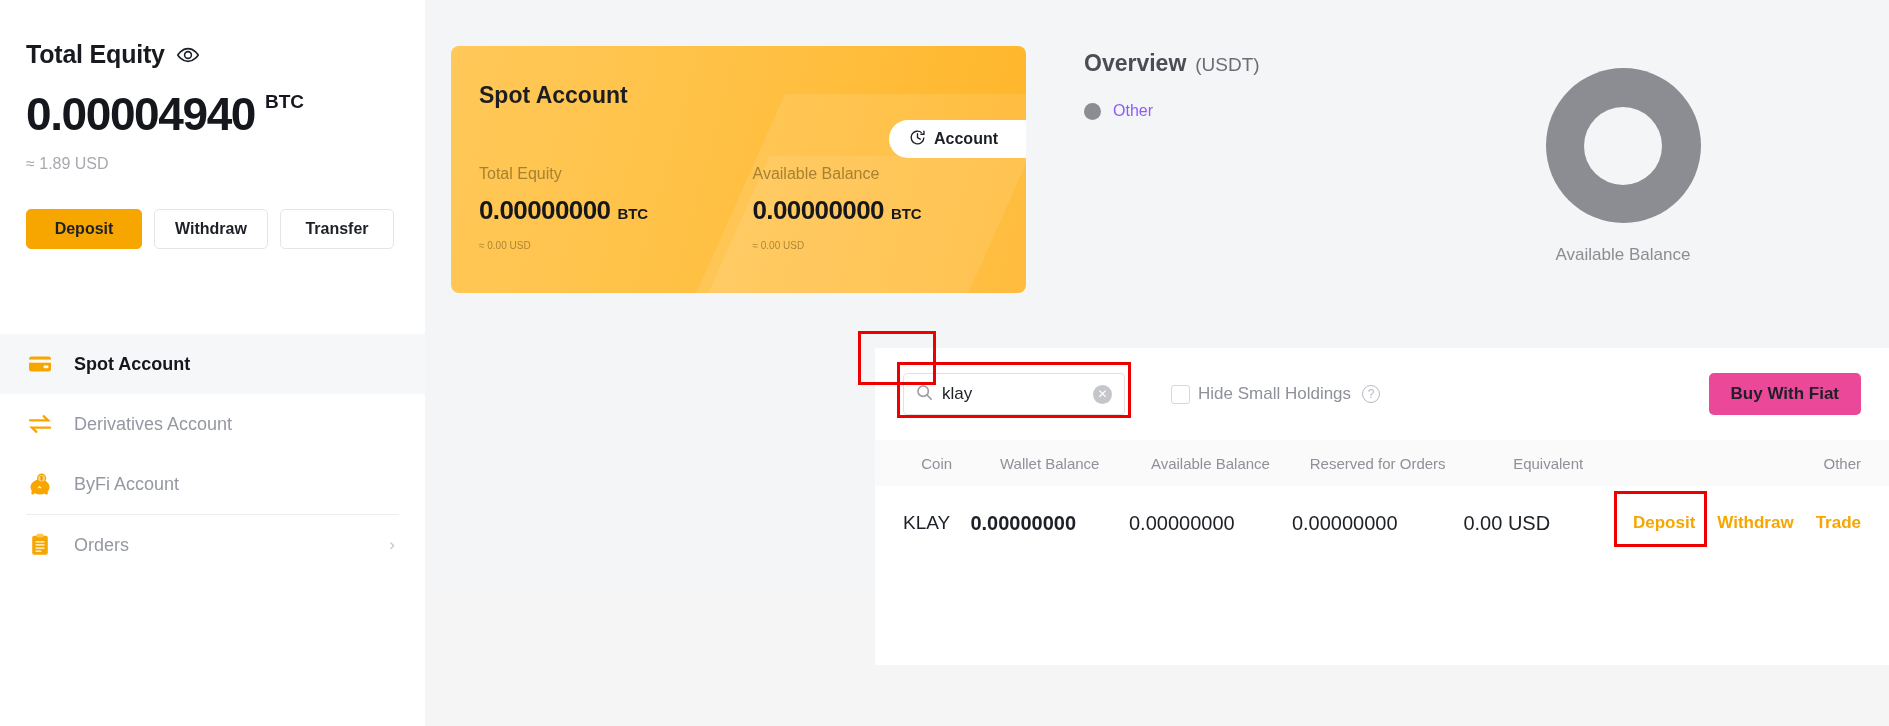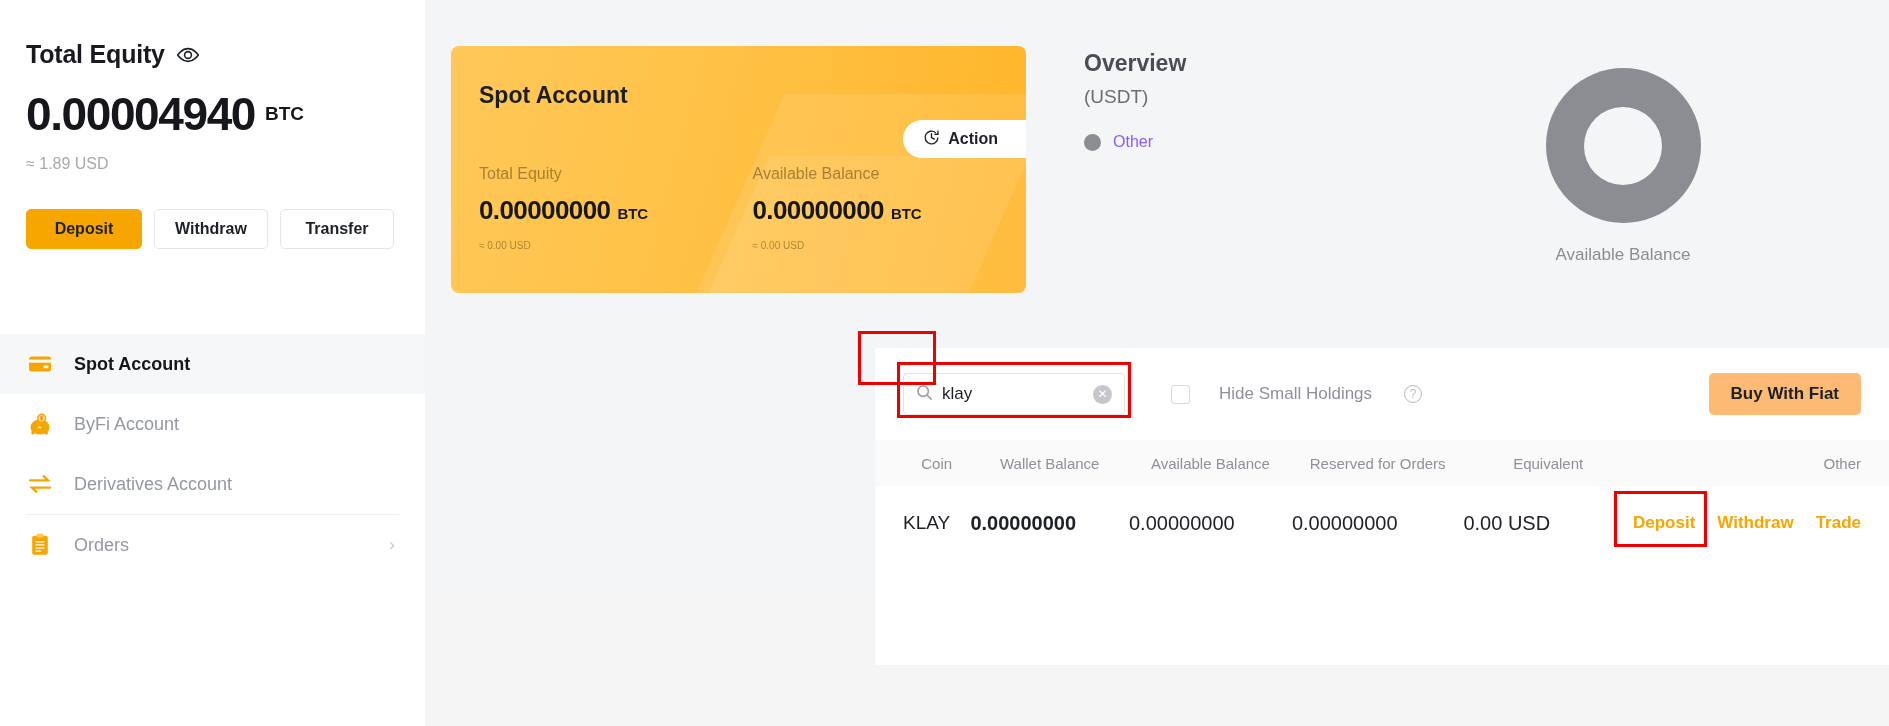--- a/index.html
+++ b/index.html
@@ -45,21 +45,21 @@
   .equity-title {
     font-size: 25px;
     font-weight: bold;
     color: #181a1f;
     letter-spacing: -0.2px;
   }
   .eye-icon { display: block; width: 24px; height: 24px; }
 
   .equity-amount-row {
     display: flex;
-    align-items: center;
+    align-items: flex-start;
     gap: 10px;
     margin-bottom: 18px;
   }
   .equity-amount {
     font-size: 46px;
     font-weight: bold;
     color: #15171c;
     letter-spacing: -1.4px;
     line-height: 1;
   }
@@ -248,21 +248,20 @@
   
   .overview {
     flex: 1;
     padding: 4px 0 0 58px;
     position: relative;
   }
   .overview-title-row {
     display: flex;
     align-items: baseline;
     gap: 9px;
-    flex-direction: column;
   }
   .overview-title {
     font-size: 23px;
     font-weight: bold;
     color: #4a4d55;
   }
   .overview-currency {
     font-size: 19px;
     color: #6b6e75;
   }
@@ -366,21 +365,21 @@
     top: 14px;
     width: 234px;
     height: 56px;
     border: 3px solid #ee0000;
     pointer-events: none;
   }
 
   .hide-small {
     display: flex;
     align-items: center;
-    gap: 29px;
+    gap: 8px;
     margin-left: 46px;
     cursor: pointer;
   }
   .checkbox {
     width: 19px;
     height: 19px;
     border: 1px solid #d5d8dd;
     border-radius: 3px;
     background: #fff;
   }
@@ -395,21 +394,21 @@
     color: #b6b9bf;
     font-size: 12px;
     display: flex;
     align-items: center;
     justify-content: center;
     margin-left: 3px;
   }
 
   .buy-fiat-btn {
     margin-left: auto;
-    background: #fdba74;
+    background: #ec4899;
     border-radius: 5px;
     height: 42px;
     padding: 0 22px;
     display: flex;
     align-items: center;
     font-size: 17px;
     font-weight: bold;
     color: #1d2027;
     cursor: pointer;
   }
@@ -513,45 +512,45 @@
 
       <div class="nav-item active">
         <span class="nav-icon">
           <svg width="26" height="26" viewBox="0 0 26 26">
             <rect x="2" y="5.5" width="22" height="15" rx="2.5" fill="#f7a600"></rect>
             <rect x="2" y="8.6" width="22" height="3.1" fill="#ffffff" opacity="0.95"></rect>
             <rect x="16.5" y="14.6" width="5" height="2.6" rx="1.1" fill="#ffffff" opacity="0.95"></rect>
           </svg>
         </span>
         <span class="nav-label">Spot Account</span>
+      </div>
+
+      <div class="nav-item">
+        <span class="nav-icon">
+          <svg width="26" height="26" viewBox="0 0 26 26" fill="none" stroke="#f7a600" stroke-width="2.3" stroke-linecap="round">
+            <path d="M3 9.3h18l-4.4-4.1"></path>
+            <path d="M23 16.7H5l4.4 4.1"></path>
+          </svg>
+        </span>
+        <span class="nav-label">Derivatives Account</span>
       </div>
 
       <div class="nav-item">
         <span class="nav-icon">
           <svg width="26" height="26" viewBox="0 0 26 26">
             <ellipse cx="13" cy="16" rx="9.6" ry="7.4" fill="#f7a600"></ellipse>
             <rect x="4.4" y="20" width="3" height="3.6" rx="1.1" fill="#f7a600"></rect>
             <rect x="17.8" y="20" width="3" height="3.6" rx="1.1" fill="#f7a600"></rect>
             <circle cx="14.6" cy="7.2" r="4.6" fill="#f7a600"></circle>
             <circle cx="14.6" cy="7.2" r="3.3" fill="#ffd57a"></circle>
             <path d="M14.6 5v4.4M13.4 6h2.4M13.4 8h2.4" stroke="#e08f00" stroke-width="0.9" stroke-linecap="round"></path>
             <path d="M11.1 17.2l1.5-1.6 1.5 1.6" fill="none" stroke="#ffffff" stroke-width="1.2" opacity="0.9"></path>
           </svg>
         </span>
         <span class="nav-label">ByFi Account</span>
-      </div>
-
-      <div class="nav-item">
-        <span class="nav-icon">
-          <svg width="26" height="26" viewBox="0 0 26 26" fill="none" stroke="#f7a600" stroke-width="2.3" stroke-linecap="round">
-            <path d="M3 9.3h18l-4.4-4.1"></path>
-            <path d="M23 16.7H5l4.4 4.1"></path>
-          </svg>
-        </span>
-        <span class="nav-label">Derivatives Account</span>
       </div>
 
       <div class="nav-divider"></div>
 
       <div class="nav-item">
         <span class="nav-icon">
           <svg width="26" height="26" viewBox="0 0 26 26">
             <rect x="5.2" y="3.8" width="15.6" height="19" rx="2" fill="#f7a600"></rect>
             <rect x="9.6" y="1.8" width="6.8" height="3.8" rx="1.3" fill="#ffc64d"></rect>
             <g fill="#ffffff" opacity="0.95">
@@ -580,21 +579,21 @@
         <div class="spot-card-title">Spot Account</div>
 
         <div class="history-pill">
           <span>
             <svg width="17" height="17" viewBox="0 0 20 20" fill="none" stroke="#1d2027" stroke-width="1.6">
               <path d="M17.5 10a7.5 7.5 0 1 1-2.6-5.7"></path>
               <path d="M10 5.4V10l3.2 2" stroke-linecap="round"></path>
               <path d="M17.6 2.6v3.6h-3.6" stroke-linecap="round"></path>
             </svg>
           </span>
-          <span class="history-label">Action</span>
+          <span class="history-label">Account</span>
         </div>
 
         <div class="spot-stats">
 
           <div class="spot-stat">
             <div class="spot-stat-label">Total Equity</div>
             <div class="spot-stat-value-row">
               <span class="spot-stat-value">0.00000000</span>
               <span class="spot-stat-unit">BTC</span>
             </div>

